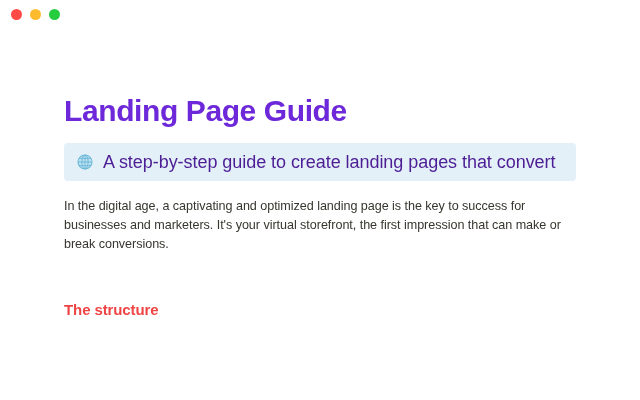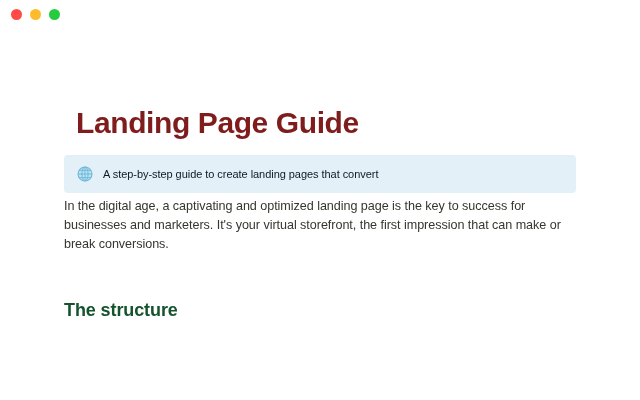--- a/index.html
+++ b/index.html
@@ -54,22 +54,22 @@
   }
   .doc-inner {
     width: 512px;
   }
 
   .page-title {
     font-size: 30px;
     line-height: 34px;
     font-weight: 700;
     letter-spacing: -0.4px;
-    color: #7f1d1d;
-    margin: 12px;
+    color: #6d28d9;
+    margin: 0;
     padding-top: 66px;
   }
 
   
   .callout {
     margin-top: 15px;
     background: #E3F0F7;
     border-radius: 4px;
     padding: 11px 14px 11px 13px;
     display: flex;
@@ -79,48 +79,48 @@
     min-height: 37px;
   }
   .callout-icon {
     flex: 0 0 auto;
     width: 16px;
     height: 16px;
     display: block;
     line-height: 0;
   }
   .callout-text {
-    font-size: 11px;
+    font-size: 18px;
     line-height: 16px;
-    color: #0f172a;
+    color: #4c1d95;
     letter-spacing: -0.05px;
   }
 
   
   .para {
     font-size: 12.6px;
     line-height: 19px;
     color: #37352F;
     margin: 0;
     padding-top: 13px;
     letter-spacing: -0.05px;
   }
   .para:first-of-type {
-    padding-top: 4px;
+    padding-top: 16px;
   }
 
   .spacer-block {
     height: 47px;
   }
 
   .h3-heading {
-    font-size: 18px;
+    font-size: 15px;
     line-height: 18px;
     font-weight: 700;
-    color: #14532d;
+    color: #ef4444;
     margin: 0;
     letter-spacing: -0.1px;
   }
 
   .spacer-block-2 {
     height: 28px;
   }
 </style>
 </head>
 <body>

